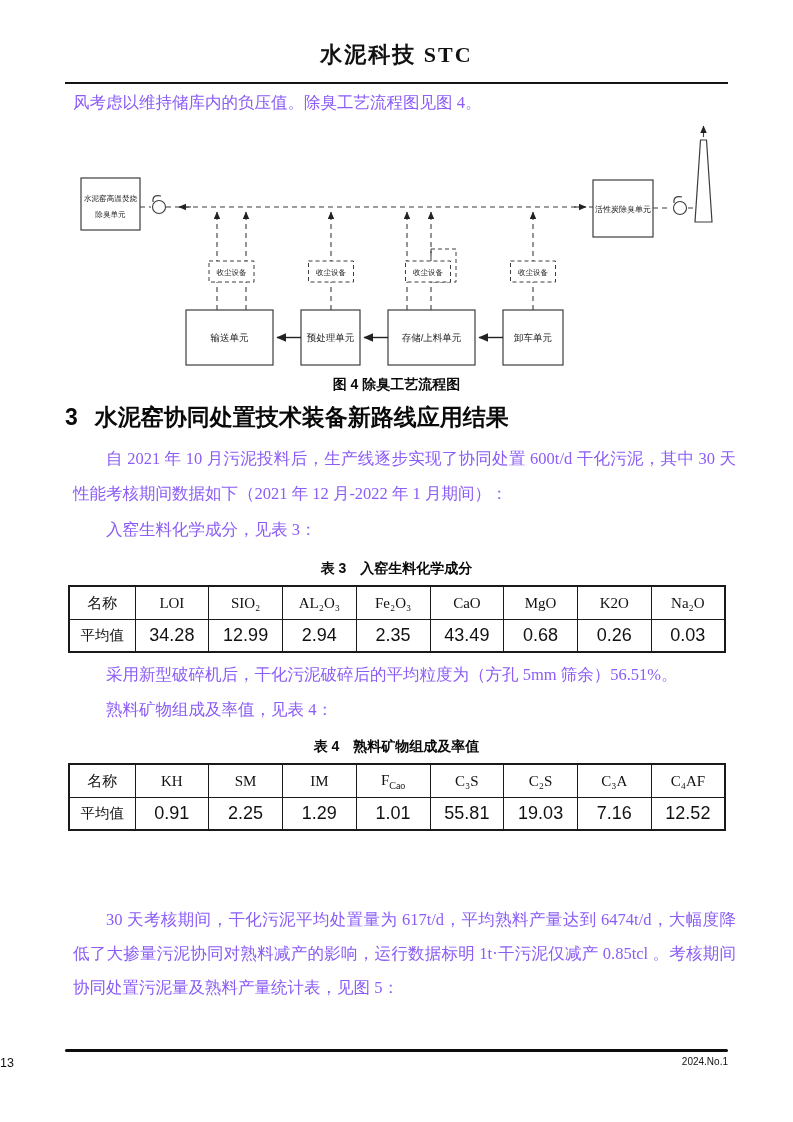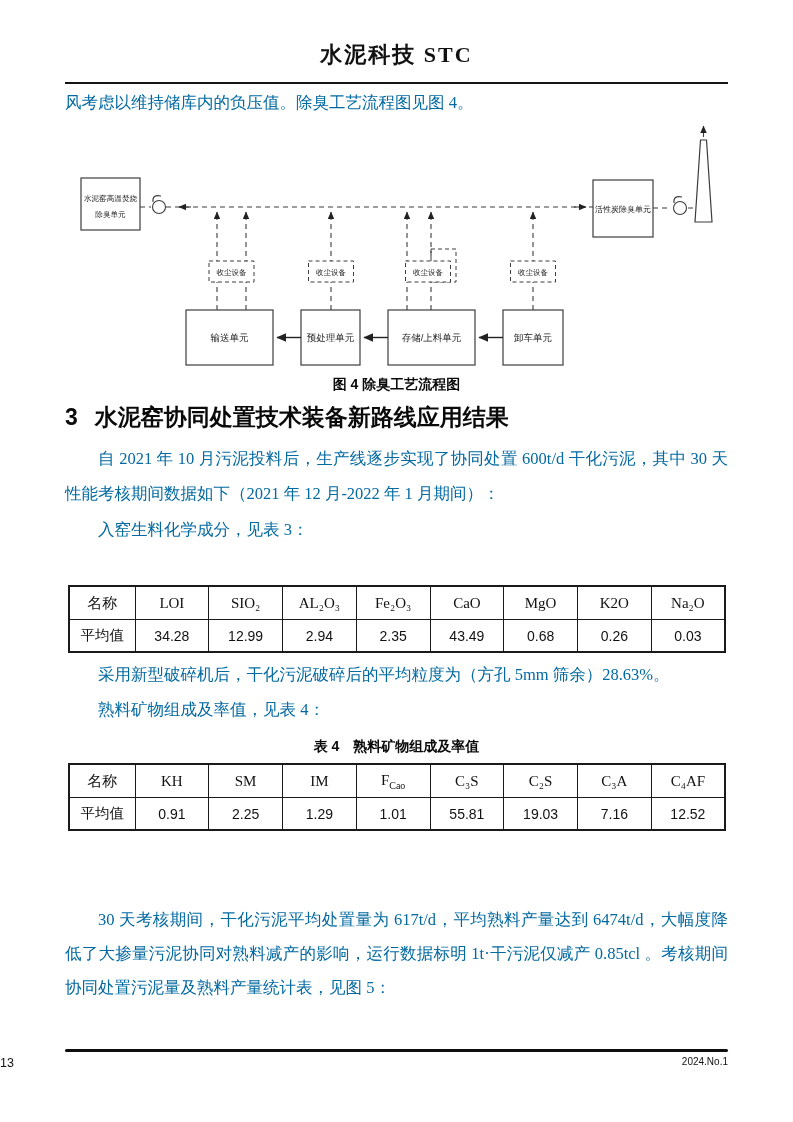--- a/index.html
+++ b/index.html
@@ -9,22 +9,22 @@
     font-family:"Liberation Serif","DejaVu Serif",serif; color:#111;
   }
   .abs { position:absolute; }
   .journal-title {
     top:40px; left:0; width:100%; text-align:center;
     font-size:22px; font-weight:bold; letter-spacing:2px;
     font-family:"Liberation Serif","DejaVu Serif",serif;
   }
   .rule-top { left:65px; top:82px; width:663px; height:2px; background:#151515; }
   .para {
-    left:65px; width:663px; font-size:16.5px; line-height:34px;
-    text-align:justify; color:#0369a1;
+    left:73px; width:663px; font-size:16.5px; line-height:34px;
+    text-align:justify; color:#8b5cf6;
   }
   .ind { text-indent:33px; }
   #p-intro { top:88px; line-height:30px; }
   #p-sec3-1 { top:441px; line-height:35px; }
   #p-sec3-2 { top:512px; line-height:35px; }
   #p-sec3-3 { top:657px; line-height:35px; }
   #p-sec3-4 { top:692px; line-height:35px; }
   #p-sec3-5 { top:834px; }
   #p-sec3-6 { top:903px; }
   .section-heading {
@@ -46,21 +46,21 @@
     left:68px; width:658px; border-collapse:collapse; table-layout:fixed;
     text-align:center; border:2px solid #1a1a1a;
   }
   #table3 { top:585px; } 
   #table4 { top:763px; }
   .data-table td {
     border:1px solid #1a1a1a; padding:0; height:31px;
     font-size:14.5px; font-family:"Liberation Serif","DejaVu Serif",serif;
   }
   .data-table tr.hdr td { height:32px; font-size:15px; }
-  .data-table td.num { font-family:"Liberation Sans","DejaVu Sans",sans-serif; font-size:14px; }
+  .data-table td.num { font-family:"Liberation Sans","DejaVu Sans",sans-serif; font-size:18px; }
   .data-table sub { font-size:10px; }
   .rule-bottom { left:65px; top:1049px; width:663px; height:3px; background:#0d0d0d; border-radius:2px; }
   .page-num {
     top:1056px; left:0; width:100%; text-align:left;
     font-family:"Liberation Sans","DejaVu Sans",sans-serif; font-size:12.5px;
   }
   .issue {
     top:1056px; right:65px;
     font-family:"Liberation Sans","DejaVu Sans",sans-serif; font-size:10px;
   }
@@ -163,20 +163,21 @@
 
   <div class="abs fig-caption" id="fig4-cap">图 4 除臭工艺流程图</div>
 
   <div class="abs section-heading">
     <span class="num">3</span><span>水泥窑协同处置技术装备新路线应用结果</span>
   </div>
 
   <div class="abs para ind" id="p-sec3-1">自 2021 年 10 月污泥投料后，生产线逐步实现了协同处置 600t/d 干化污泥，其中 30 天性能考核期间数据如下（2021 年 12 月-2022 年 1 月期间）：</div>
   <div class="abs para ind" id="p-sec3-2">入窑生料化学成分，见表 3：</div>
 
+  <div class="abs tbl-caption" id="tbl3-cap">表 3　入窑生料化学成分</div>
   <table class="abs data-table" id="table3">
     <colgroup>
         <col style="width:66px">
         <col>
         <col>
         <col>
         <col>
         <col>
         <col>
         <col>
@@ -201,21 +202,21 @@
         <td class="num">2.94</td>
         <td class="num">2.35</td>
         <td class="num">43.49</td>
         <td class="num">0.68</td>
         <td class="num">0.26</td>
         <td class="num">0.03</td>
       </tr>
     </tbody>
   </table>
 
-  <div class="abs para ind" id="p-sec3-3">采用新型破碎机后，干化污泥破碎后的平均粒度为（方孔 5mm 筛余）28.63%。</div>
+  <div class="abs para ind" id="p-sec3-3">采用新型破碎机后，干化污泥破碎后的平均粒度为（方孔 5mm 筛余）56.51%。</div>
   <div class="abs para ind" id="p-sec3-4">熟料矿物组成及率值，见表 4：</div>
 
   <div class="abs tbl-caption" id="tbl4-cap">表 4　熟料矿物组成及率值</div>
   <table class="abs data-table" id="table4">
     <colgroup>
         <col style="width:66px">
         <col>
         <col>
         <col>
         <col>

